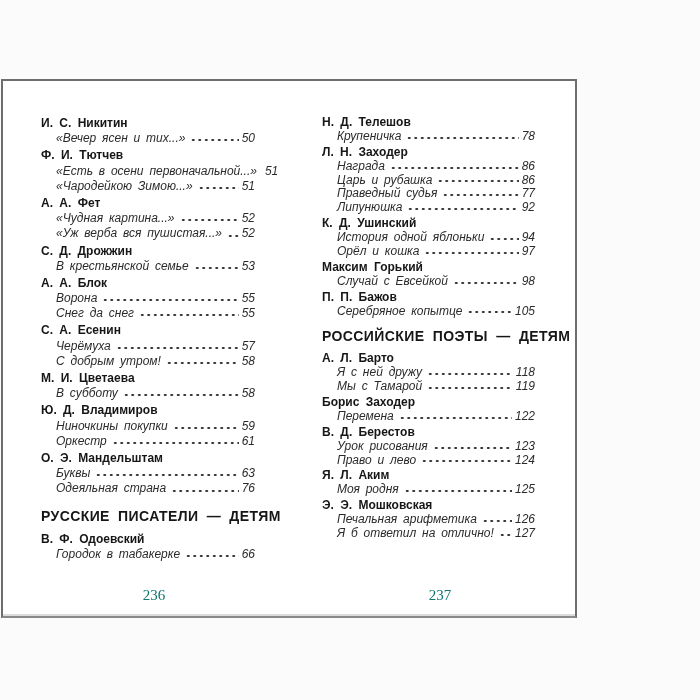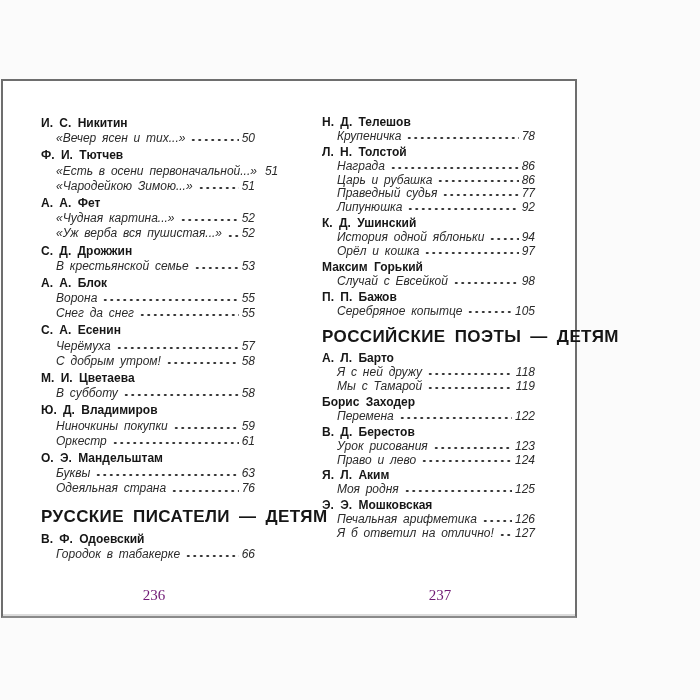--- a/index.html
+++ b/index.html
@@ -67,35 +67,35 @@
     background-size: 6.5px 6px;
     background-repeat: repeat-x;
     background-position: left calc(100% - 3px);
   }
   .pnum {
     flex: 0 0 auto;
   }
   .heading {
     text-align: center;
     font-weight: bold;
-    font-size: 17px;
+    font-size: 14px;
     color: var(--ink-strong, #161616);
     margin: 12px 0 8px 0;
     letter-spacing: 0.4px;
     word-spacing: 4px;
   }
   .folio {
     position: absolute;
     bottom: 12px;
     left: 16px;
     right: 0;
     text-align: center;
     font-family: "Liberation Serif", serif;
     font-size: 15px;
-    color: #701a75;
+    color: #0f766e;
   }
 </style>
 </head>
 <body>
 
 <div class="sheet">
   <div class="page page-left">
     <div class="toc" id="toc-left">
         <div class="row author">И. С. Никитин</div>
         <div class="row work">
@@ -192,21 +192,21 @@
     <div class="folio">236</div>
   </div>
   <div class="page page-right">
     <div class="toc" id="toc-right">
         <div class="row author">Н. Д. Телешов</div>
         <div class="row work">
           <span class="title">Крупеничка</span>
           <span class="leader"></span>
           <span class="pnum">78</span>
         </div>
-        <div class="row author">Л. Н. Толстой</div>
+        <div class="row author">Л. Н. Заходер</div>
         <div class="row work">
           <span class="title">Награда</span>
           <span class="leader"></span>
           <span class="pnum">86</span>
         </div>
         <div class="row work">
           <span class="title">Царь и рубашка</span>
           <span class="leader"></span>
           <span class="pnum">86</span>
         </div>

